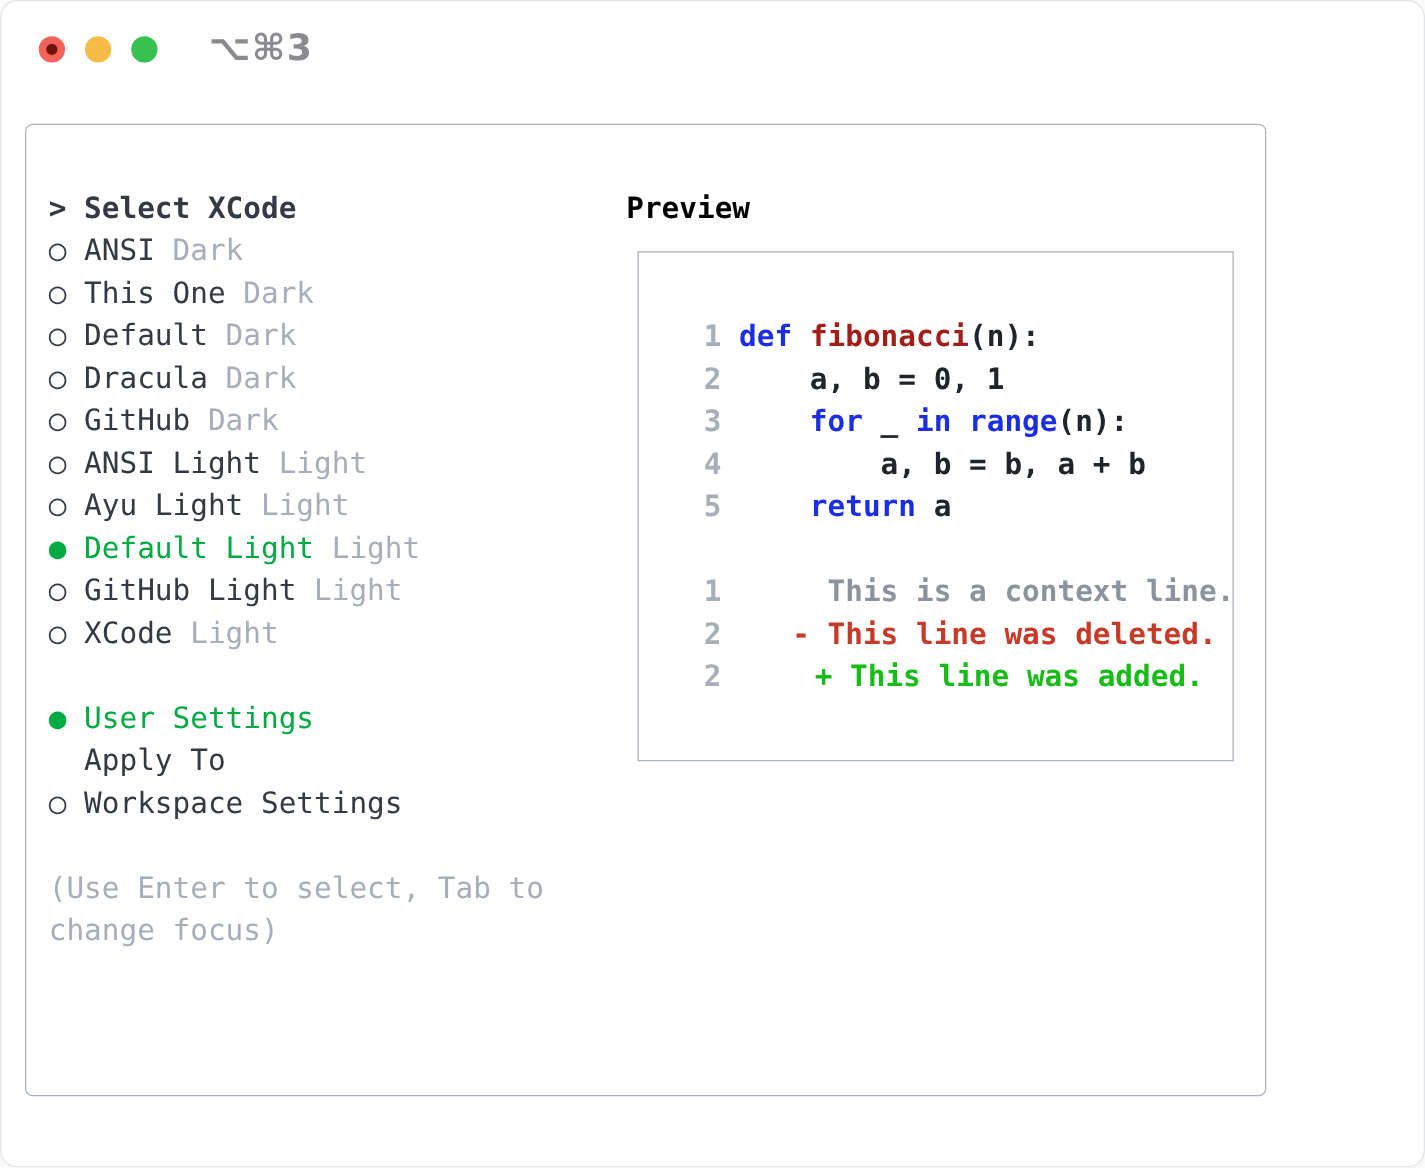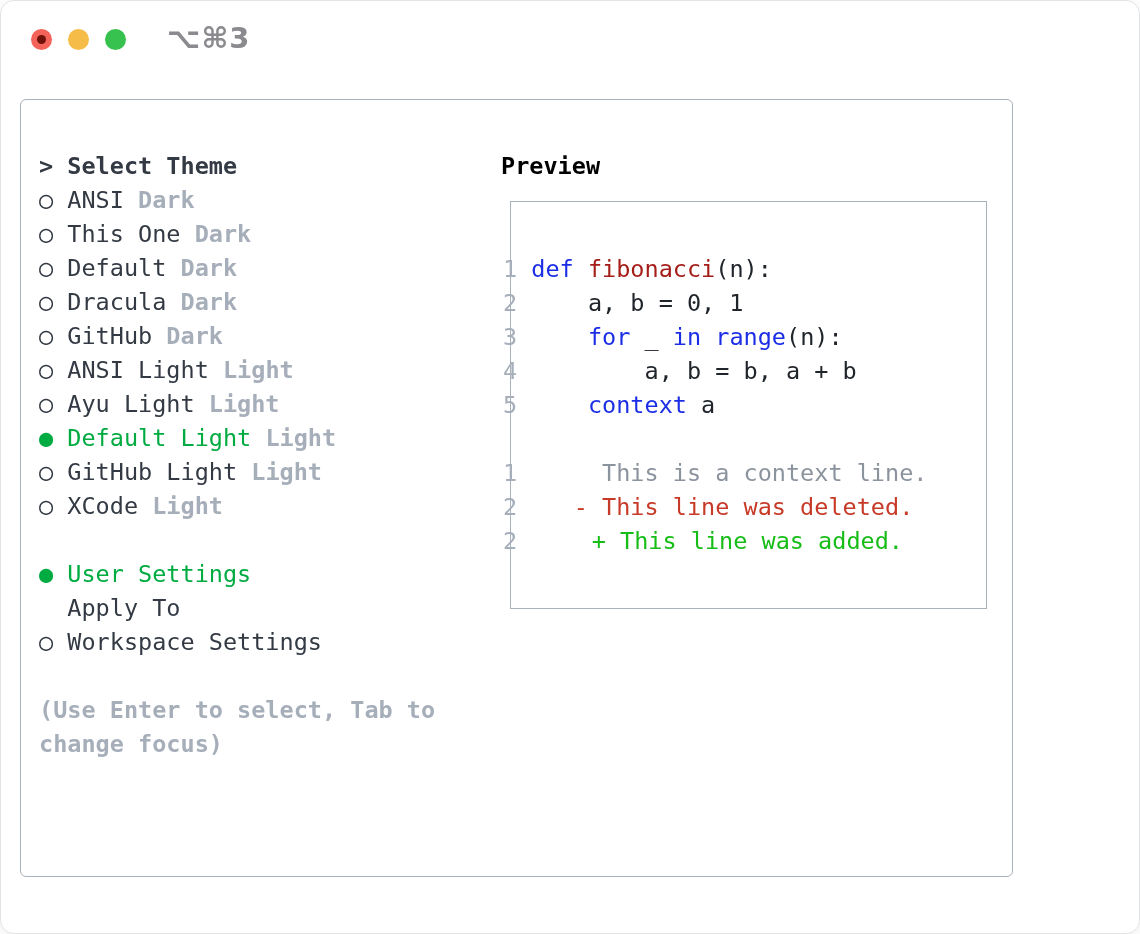--- a/index.html
+++ b/index.html
@@ -60,34 +60,34 @@
   
   .row {
     margin: 0;
     font-family: "DejaVu Sans Mono", monospace;
     font-size: 23.5px;
     line-height: 34px;
     white-space: pre;
     color: var(--text-dark);
   }
   .b { font-weight: bold; }
-  .gray  { color: var(--text-gray); font-weight: bold; }
+  .gray  { color: var(--text-gray); }
   .green { color: var(--sel-green); }
 
   .leftcol       { position: absolute; left: 38px;  top: 148px; }
   .preview-title { position: absolute; left: 500px; top: 148px; color: #000; }
 
   .pbox {
     position: absolute;
     left: 509px; top: 200px;
     width: 477px; height: 408px;
     border: 1.5px solid var(--panel-border);
     background: #fff;
   }
-  .plines { position: absolute; left: 502px; top: 251px; }
+  .plines { position: absolute; left: 562px; top: 251px; font-weight: bold; }
 
   
   .lnum      { color: var(--lnum-gray); }
   .t-plain   { color: var(--code-black); }
   .t-keyword { color: var(--kw-blue); }
   .t-function{ color: var(--fn-red); }
   .d-context { color: var(--ctx-gray); }
   .d-deleted { color: var(--del-red); text-align: right; }
   .d-added   { color: var(--add-green); margin-left: 18px; }
 </style>
@@ -100,21 +100,21 @@
     <span class="light-inner-dot"></span>
   </span>
   <span class="light light-minimize"></span>
   <span class="light light-zoom"></span>
 
   <span class="shortcut">⌥⌘3</span>
 
   <div class="panel"></div>
 
   <div class="leftcol" id="leftcol">
-      <pre class="row"><span class="b">&gt; </span><span class="b">Select Theme</span></pre>
+      <pre class="row"><span class="b">&gt; </span><span class="b">Select XCode</span></pre>
       <pre class="row"><span>○ </span><span>ANSI </span><span class="gray">Dark</span></pre>
       <pre class="row"><span>○ </span><span>This One </span><span class="gray">Dark</span></pre>
       <pre class="row"><span>○ </span><span>Default </span><span class="gray">Dark</span></pre>
       <pre class="row"><span>○ </span><span>Dracula </span><span class="gray">Dark</span></pre>
       <pre class="row"><span>○ </span><span>GitHub </span><span class="gray">Dark</span></pre>
       <pre class="row"><span>○ </span><span>ANSI Light </span><span class="gray">Light</span></pre>
       <pre class="row"><span>○ </span><span>Ayu Light </span><span class="gray">Light</span></pre>
       <pre class="row"><span class="green">● </span><span class="green">Default Light </span><span class="gray">Light</span></pre>
       <pre class="row"><span>○ </span><span>GitHub Light </span><span class="gray">Light</span></pre>
       <pre class="row"><span>○ </span><span>XCode </span><span class="gray">Light</span></pre>
@@ -129,20 +129,20 @@
 
   <pre class="row b preview-title">Preview</pre>
 
   <div class="pbox"></div>
 
   <div class="plines" id="plines">
       <pre class="row"><span class="lnum">1 </span><span class="t-keyword">def</span><span class="t-plain"> </span><span class="t-function">fibonacci</span><span class="t-plain">(n):</span></pre>
       <pre class="row"><span class="lnum">2 </span><span class="t-plain">    a, b = 0, 1</span></pre>
       <pre class="row"><span class="lnum">3 </span><span class="t-plain">    </span><span class="t-keyword">for</span><span class="t-plain"> _ </span><span class="t-keyword">in</span><span class="t-plain"> </span><span class="t-keyword">range</span><span class="t-plain">(n):</span></pre>
       <pre class="row"><span class="lnum">4 </span><span class="t-plain">        a, b = b, a + b</span></pre>
-      <pre class="row"><span class="lnum">5 </span><span class="t-plain">    </span><span class="t-keyword">context</span><span class="t-plain"> a</span></pre>
+      <pre class="row"><span class="lnum">5 </span><span class="t-plain">    </span><span class="t-keyword">return</span><span class="t-plain"> a</span></pre>
       <pre class="row"> </pre>
       <pre class="row"><span class="lnum">1    </span><span class="d-context">  This is a context line.</span></pre>
       <pre class="row"><span class="lnum">2    </span><span class="d-deleted">- This line was deleted.</span></pre>
       <pre class="row"><span class="lnum">2    </span><span class="d-added">+ This line was added.</span></pre>
     </div>
 
 </div>
 
 </body></html>

